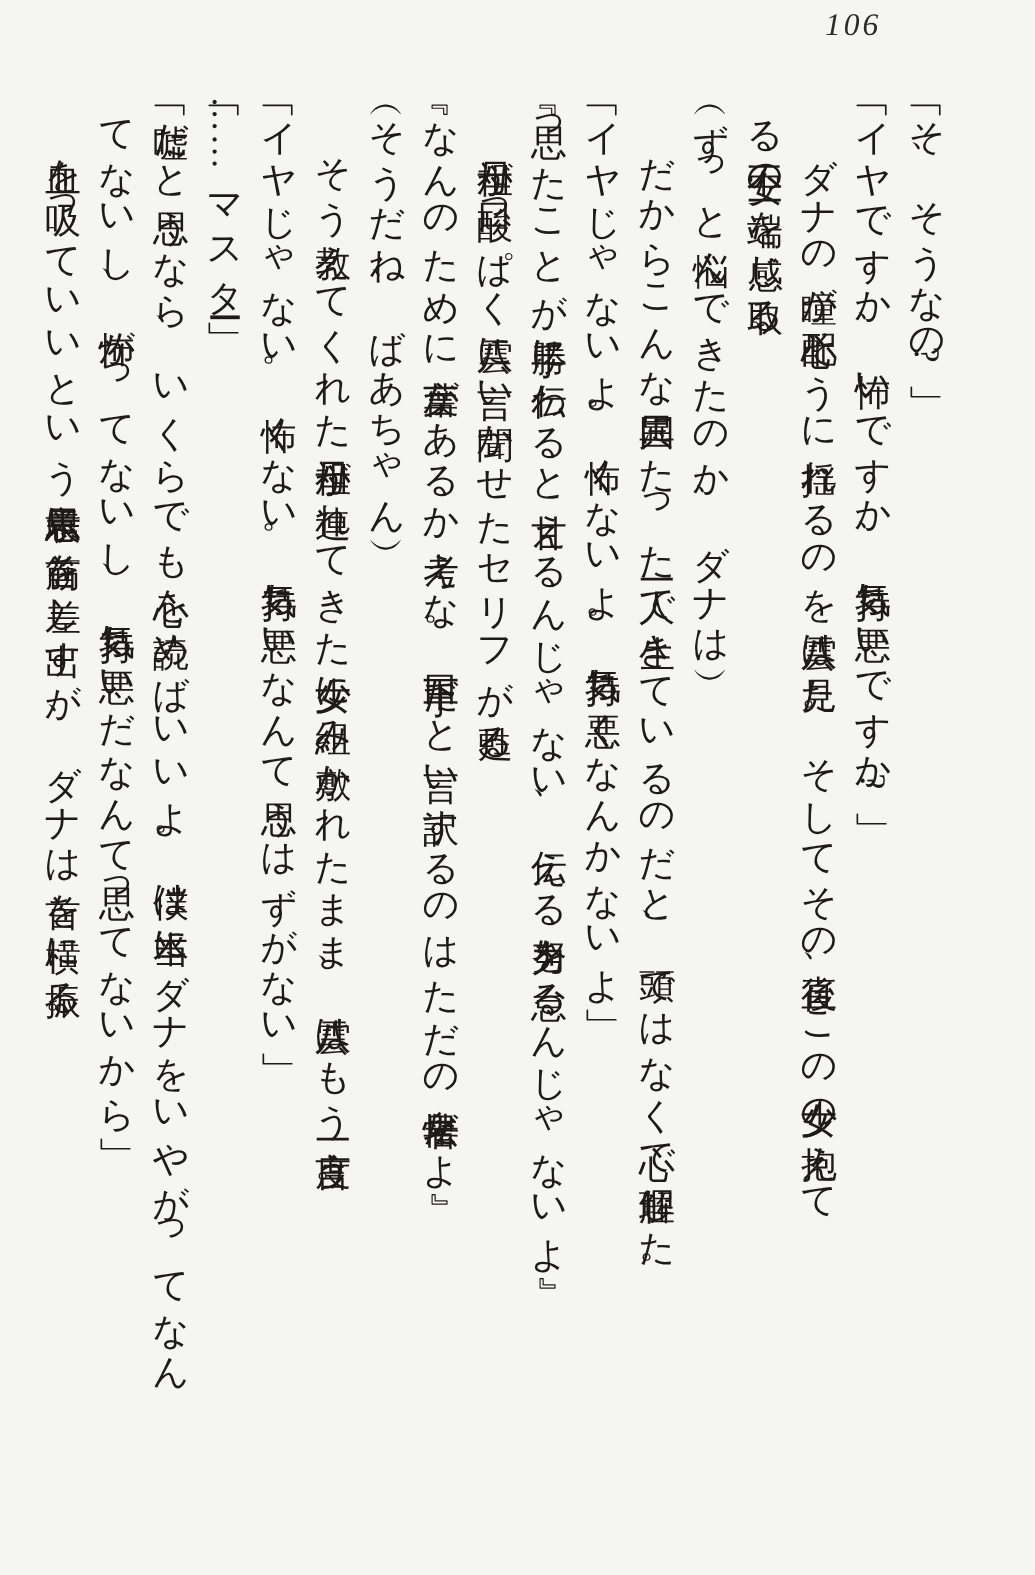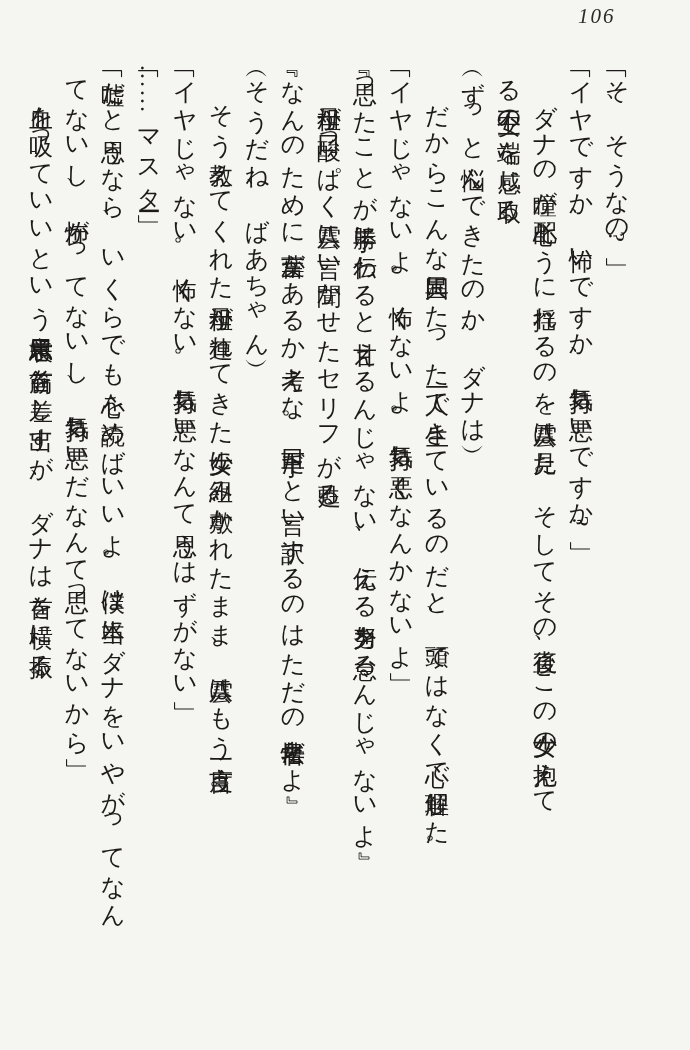--- a/index.html
+++ b/index.html
@@ -11,21 +11,21 @@
     position: relative;
     width: 690px;
     height: 1050px;
     background: #f5f5f2;
     overflow: hidden;
     font-family: "Liberation Serif", "DejaVu Serif", serif;
   }
   .page-number {
     position: absolute;
     top: 4px;
-    left: 578px;
+    left: 550px;
     font-size: 21px;
     font-style: italic;
     letter-spacing: 2px;
     color: #2b2a28;
   }
   .text-block {
     position: absolute;
     top: 63px;
     right: 55px;
     height: 950px;

